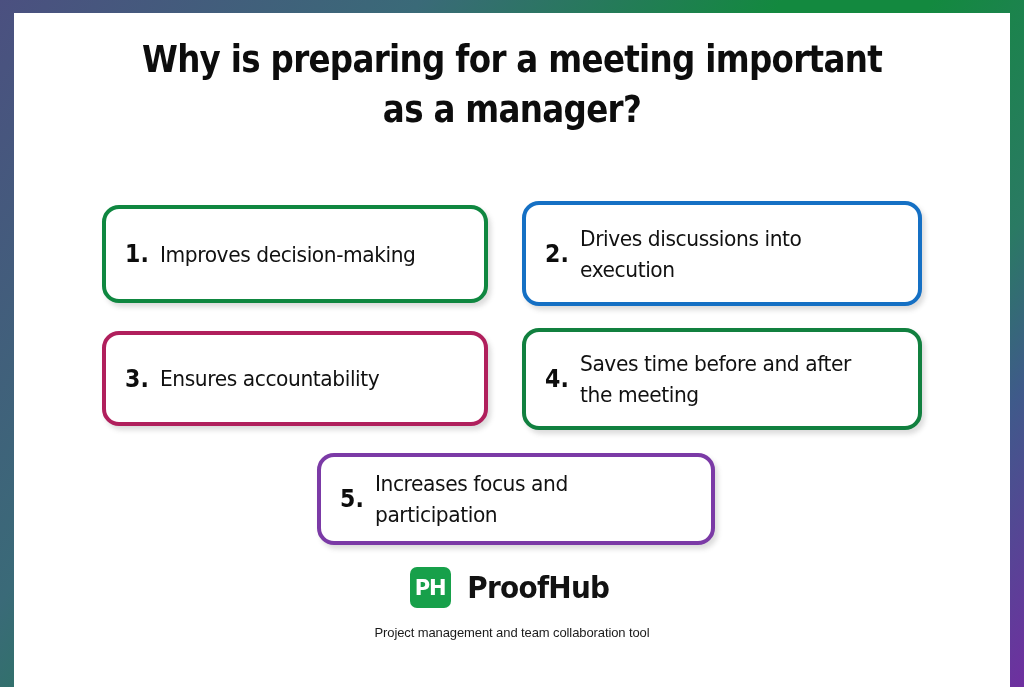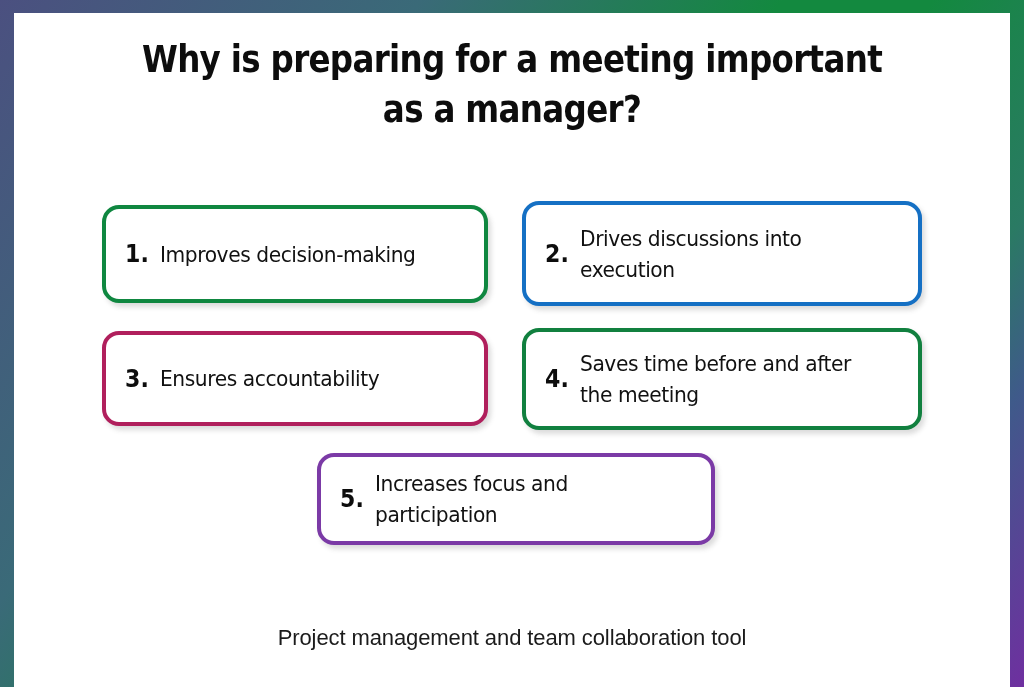--- a/index.html
+++ b/index.html
@@ -125,21 +125,21 @@
     letter-spacing: -0.8px;
     transform: scaleX(0.93);
   }
   .tagline {
     position: absolute;
     left: 0;
     top: 612px;
     width: 100%;
     text-align: center;
     font-family: "Liberation Sans", sans-serif;
-    font-size: 22px;
+    font-size: 13px;
     color: #1b1b1b;
     letter-spacing: -0.1px;
   }
 </style>
 </head>
 <body>
 
 <div id="canvas">
   <div id="sheet">
 
@@ -166,17 +166,21 @@
     <div class="card" id="card-4" style="border-color: rgb(17, 128, 63);">
       <span class="card-num">4.</span>
       <span class="card-text">Saves time before and after the meeting</span>
     </div>
 
     <div class="card" id="card-5" style="border-color: rgb(123, 58, 166);">
       <span class="card-num">5.</span>
       <span class="card-text">Increases focus and participation</span>
     </div>
 
+    <div class="brand">
+      <span class="logo-mark" style="background: rgb(23, 160, 74);">PH</span>
+      <span class="brand-name">ProofHub</span>
+    </div>
 
     <div class="tagline">Project management and team collaboration tool</div>
 
   </div>
 </div>
 
 </body></html>

